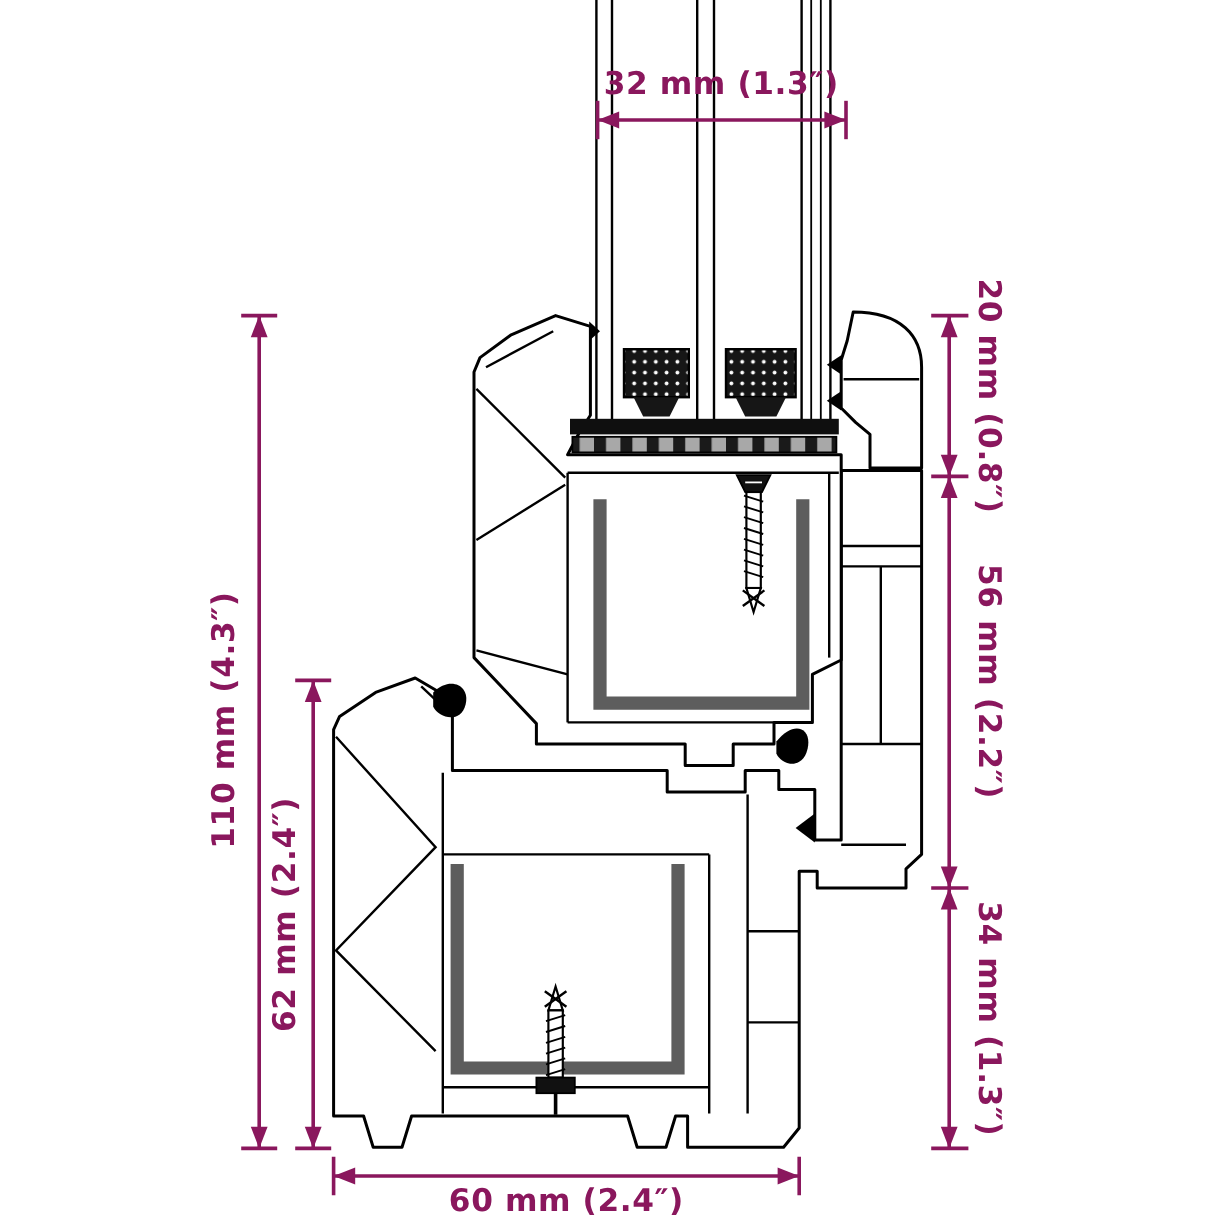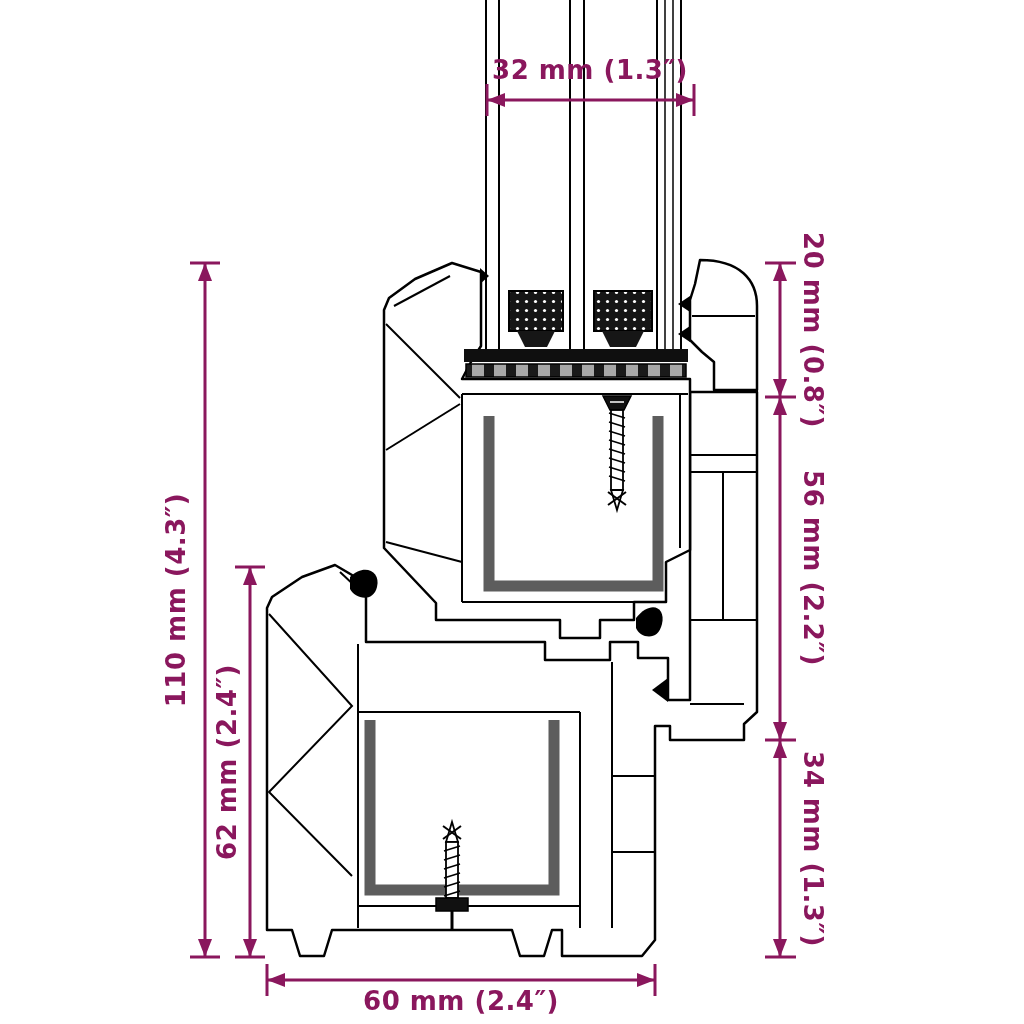--- a/index.html
+++ b/index.html
@@ -6,21 +6,21 @@
     margin: 0;
     padding: 0;
     width: 1024px;
     height: 1024px;
     background: #ffffff;
     font-family: "DejaVu Sans", "Liberation Sans", sans-serif;
     overflow: hidden;
   }
   .stage {
     position: absolute;
-    left: 0; top: 0;
+    left: 11px; top: 0;
     width: 992px;
     height: 1024px;
   }
   .stage svg { position: absolute; left: 0; top: 0; }
   .dim-label {
     position: absolute;
     color: #8A175D;
     font-weight: bold;
     font-size: 26px;
     letter-spacing: 0.5px;

